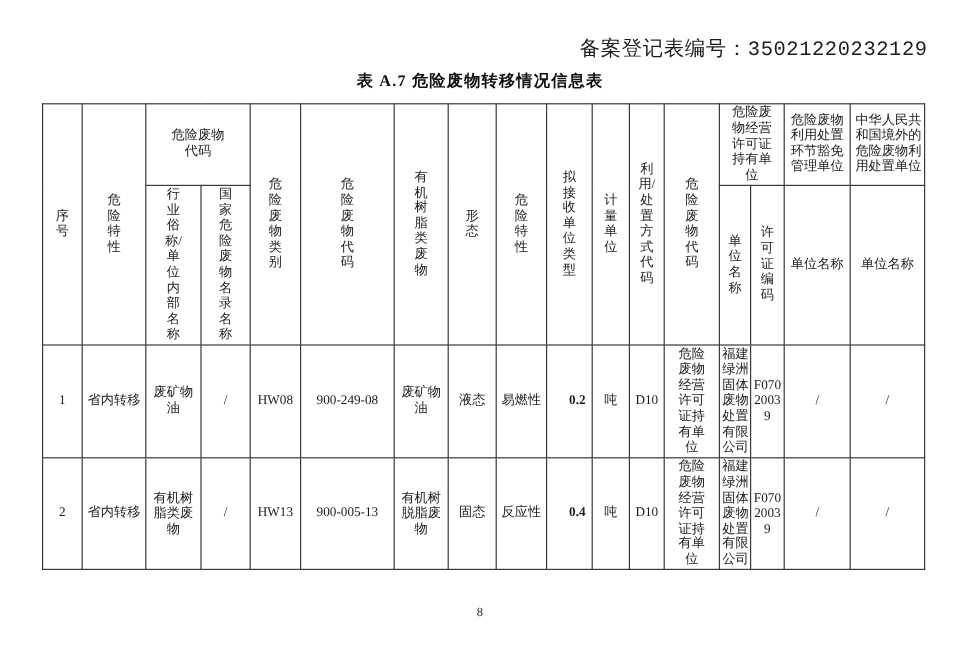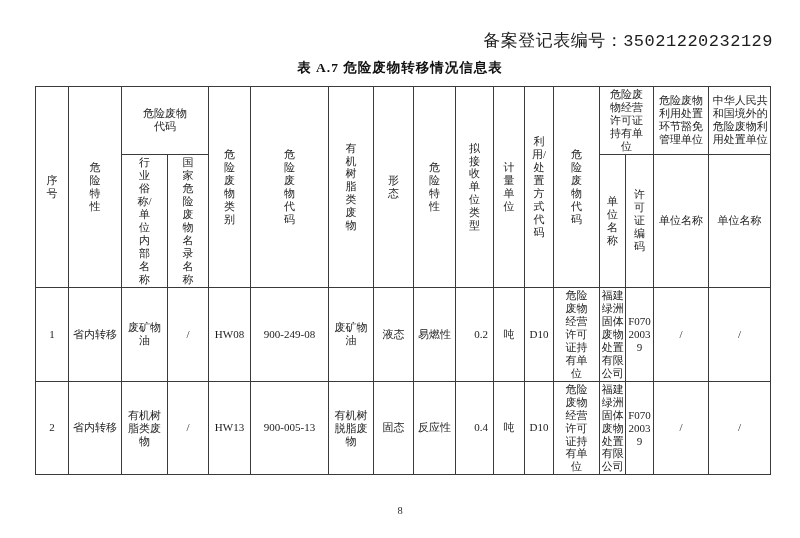--- a/index.html
+++ b/index.html
@@ -68,20 +68,21 @@
     vertical-align: middle;
   }
   .v   { width: 1.45em; }  
   .w2  { width: 2.15em; }  
   .w3  { width: 3.15em; }
   .w4  { width: 4.15em; }
   .w5  { width: 5.15em; text-align: right; }
   td.num {
     text-align: right;
     padding-right: 5px;
+    font-weight: bold;
   }
   .page-number {
     position: absolute;
     top: 505px;
     left: 0;
     width: 100%;
     text-align: center;
     font-size: 10.5px;
     color: #2a2a2a;
   }

